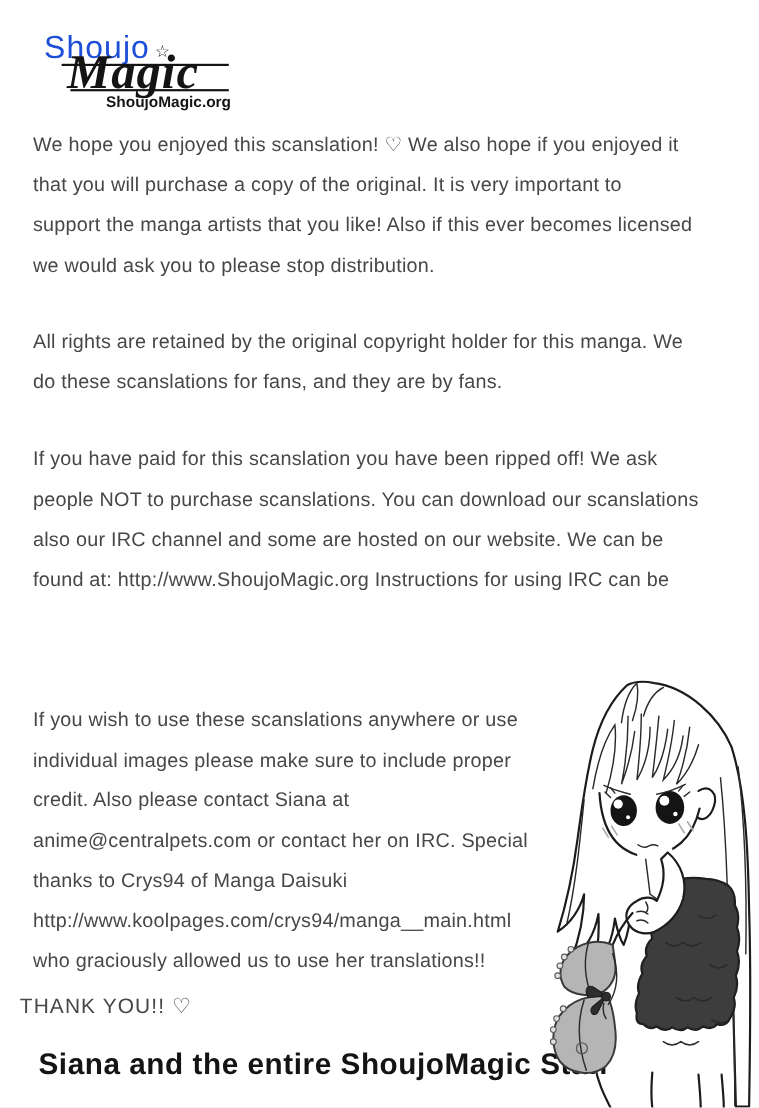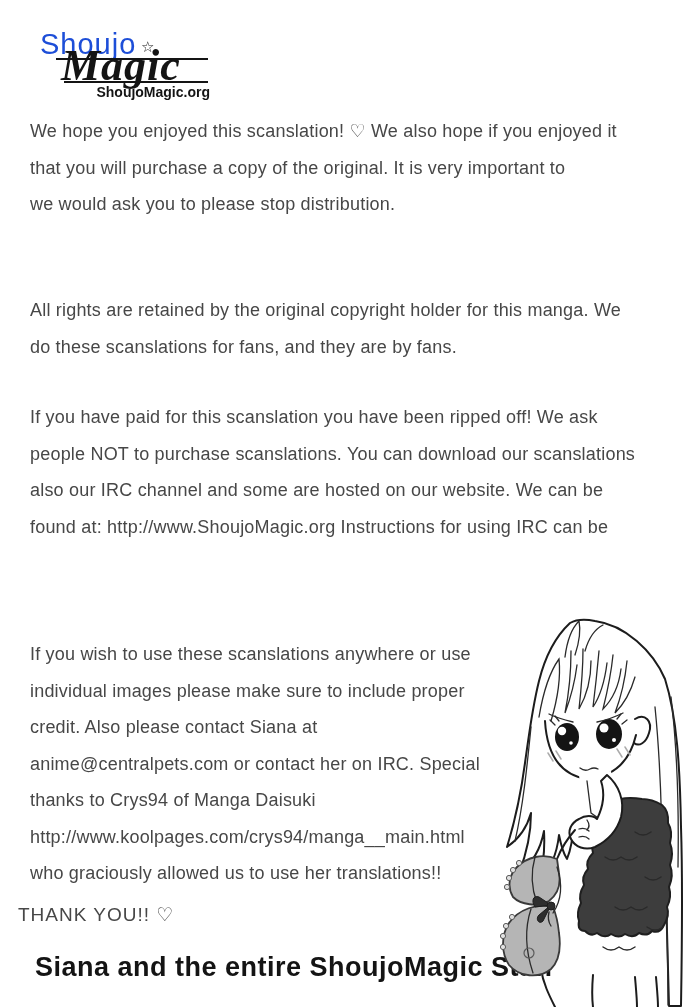--- a/index.html
+++ b/index.html
@@ -55,20 +55,21 @@
     <span class="logo-line-top"></span>
     <span class="logo-star">☆</span>
     <span class="logo-magic">Magic</span>
     <span class="logo-line-bottom"></span>
     <span class="logo-site">ShoujoMagic.org</span>
   </div>
 
   <div class="para" id="p1">
     <div>We hope you enjoyed this scanslation!  ♡ We also hope if you enjoyed it</div>
     <div>that you will purchase a copy of the original. It is very important to</div>
+    <div>support the manga artists that you like! Also if this ever becomes licensed</div>
     <div>we would ask you to please stop distribution.</div>
   </div>
 
   <div class="para" id="p2">
     <div>All rights are retained by the original copyright holder for this manga. We</div>
     <div>do these scanslations for fans, and they are by fans.</div>
   </div>
 
   <div class="para" id="p3">
     <div>If you have paid for this scanslation you have been ripped off! We ask</div>

